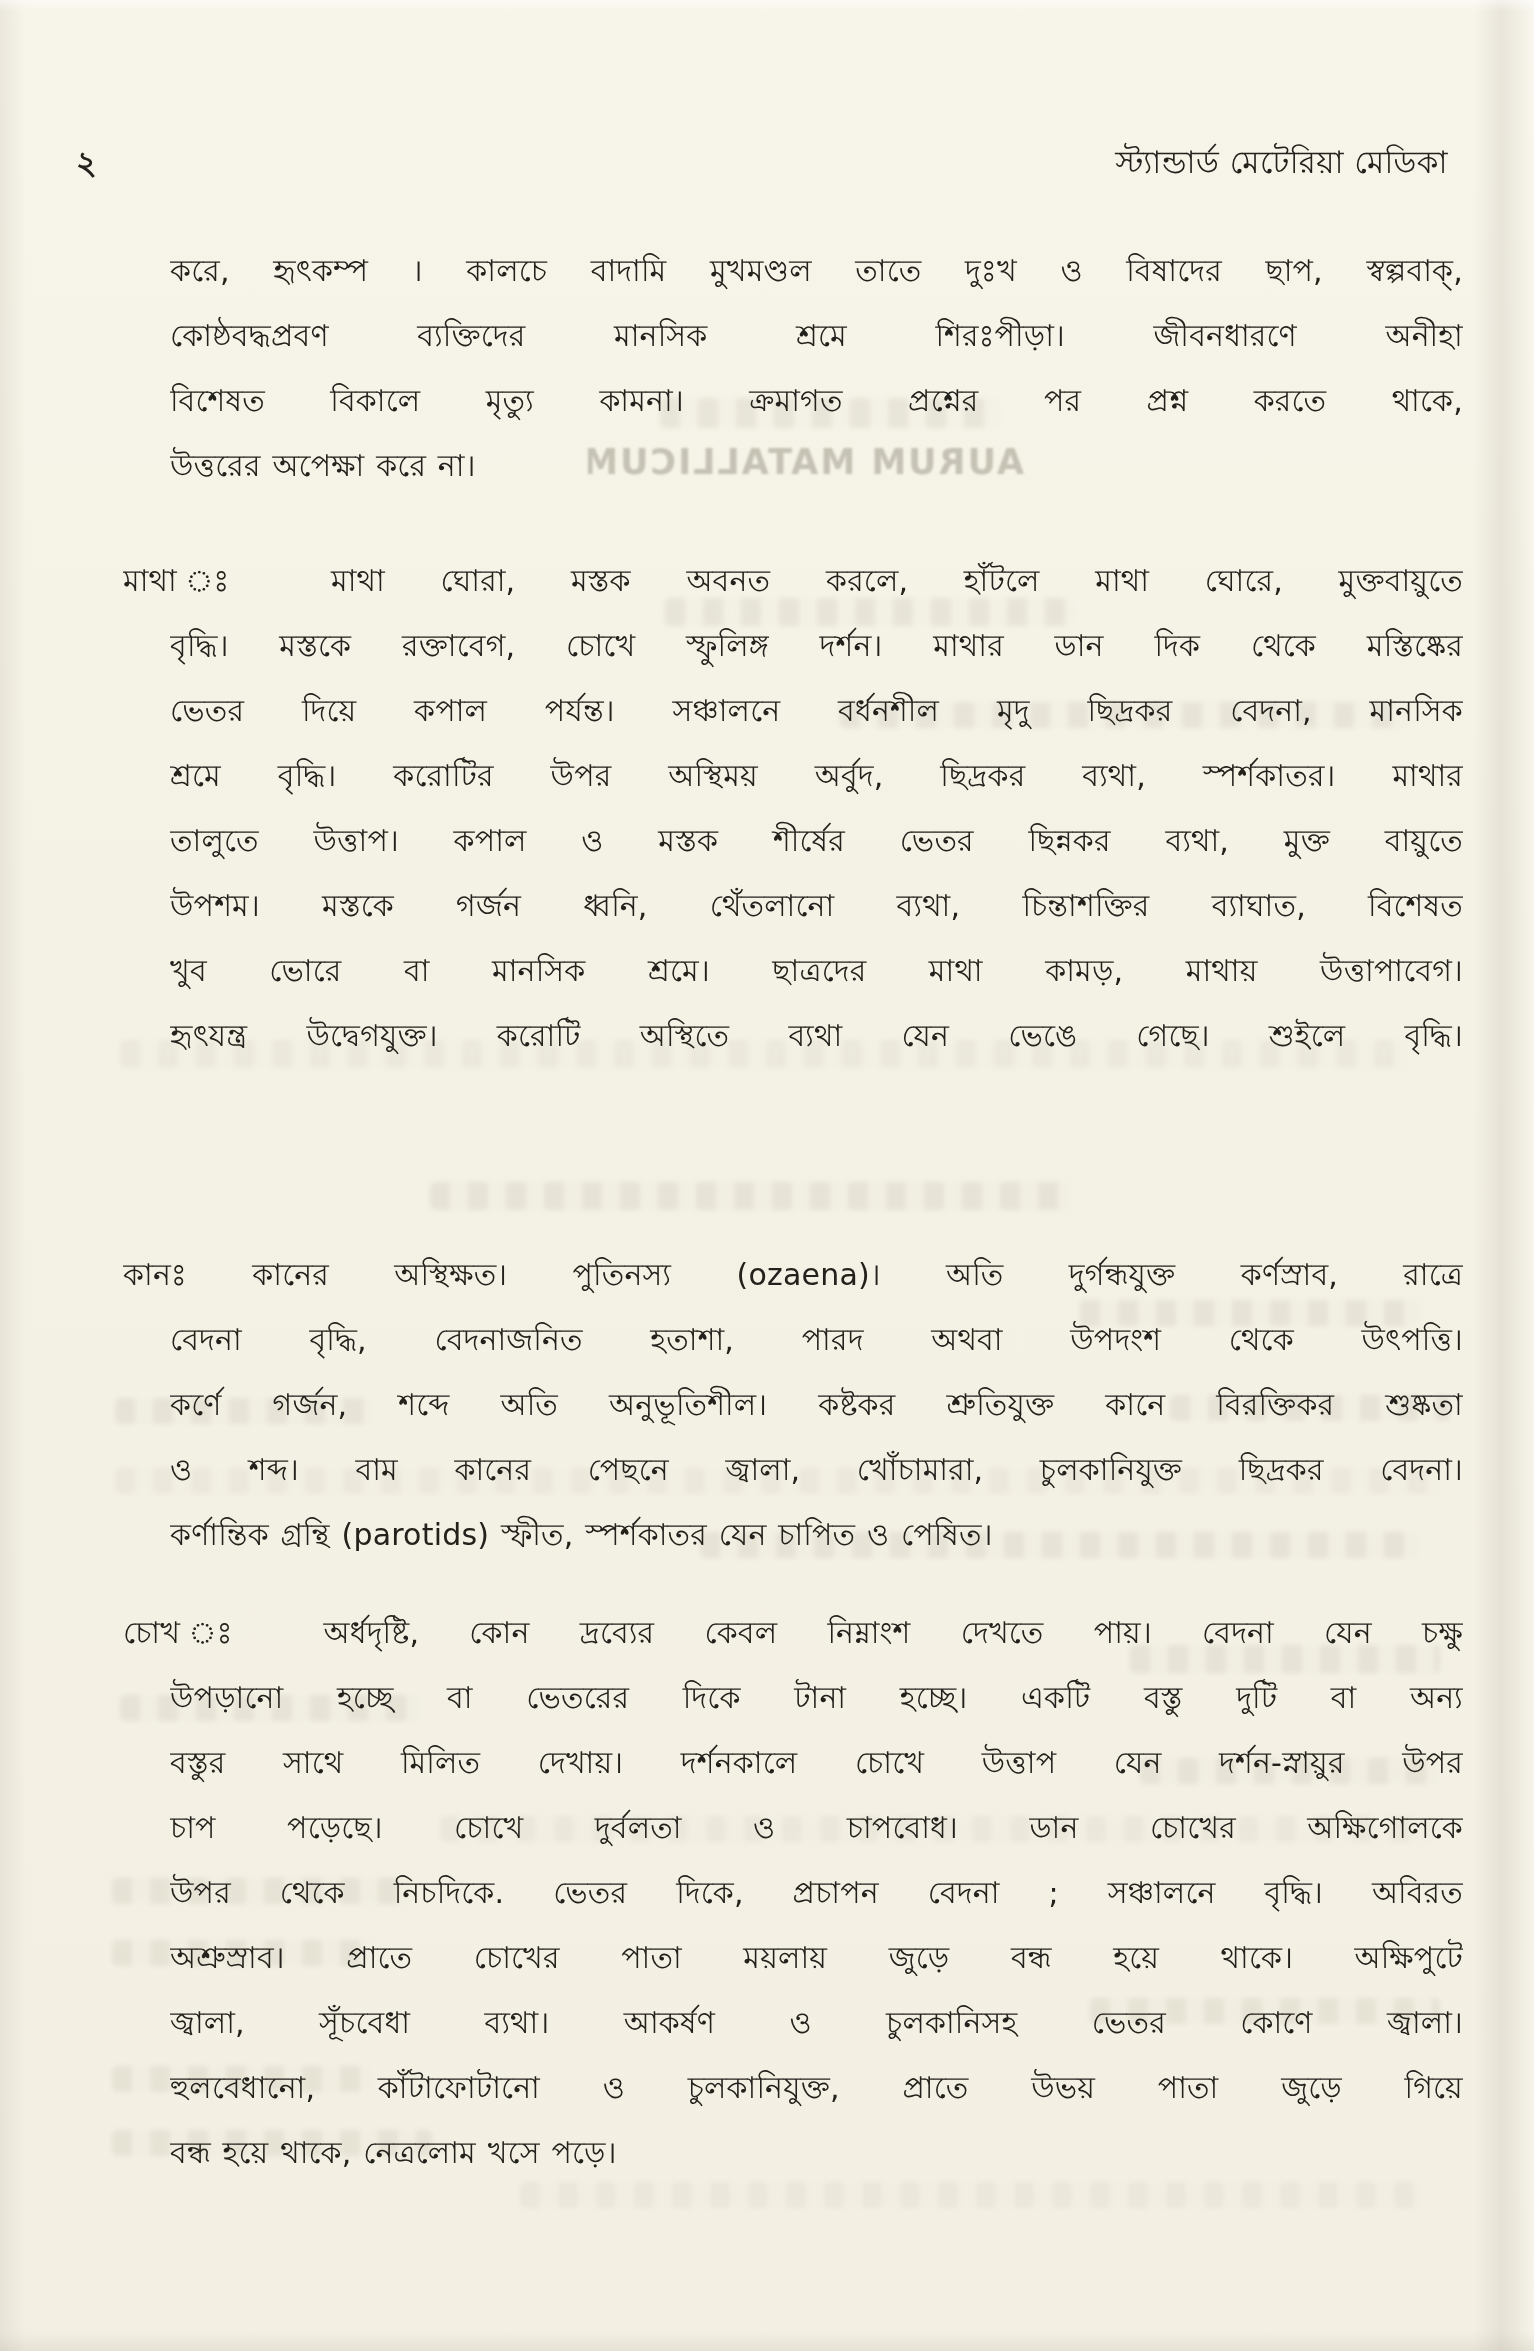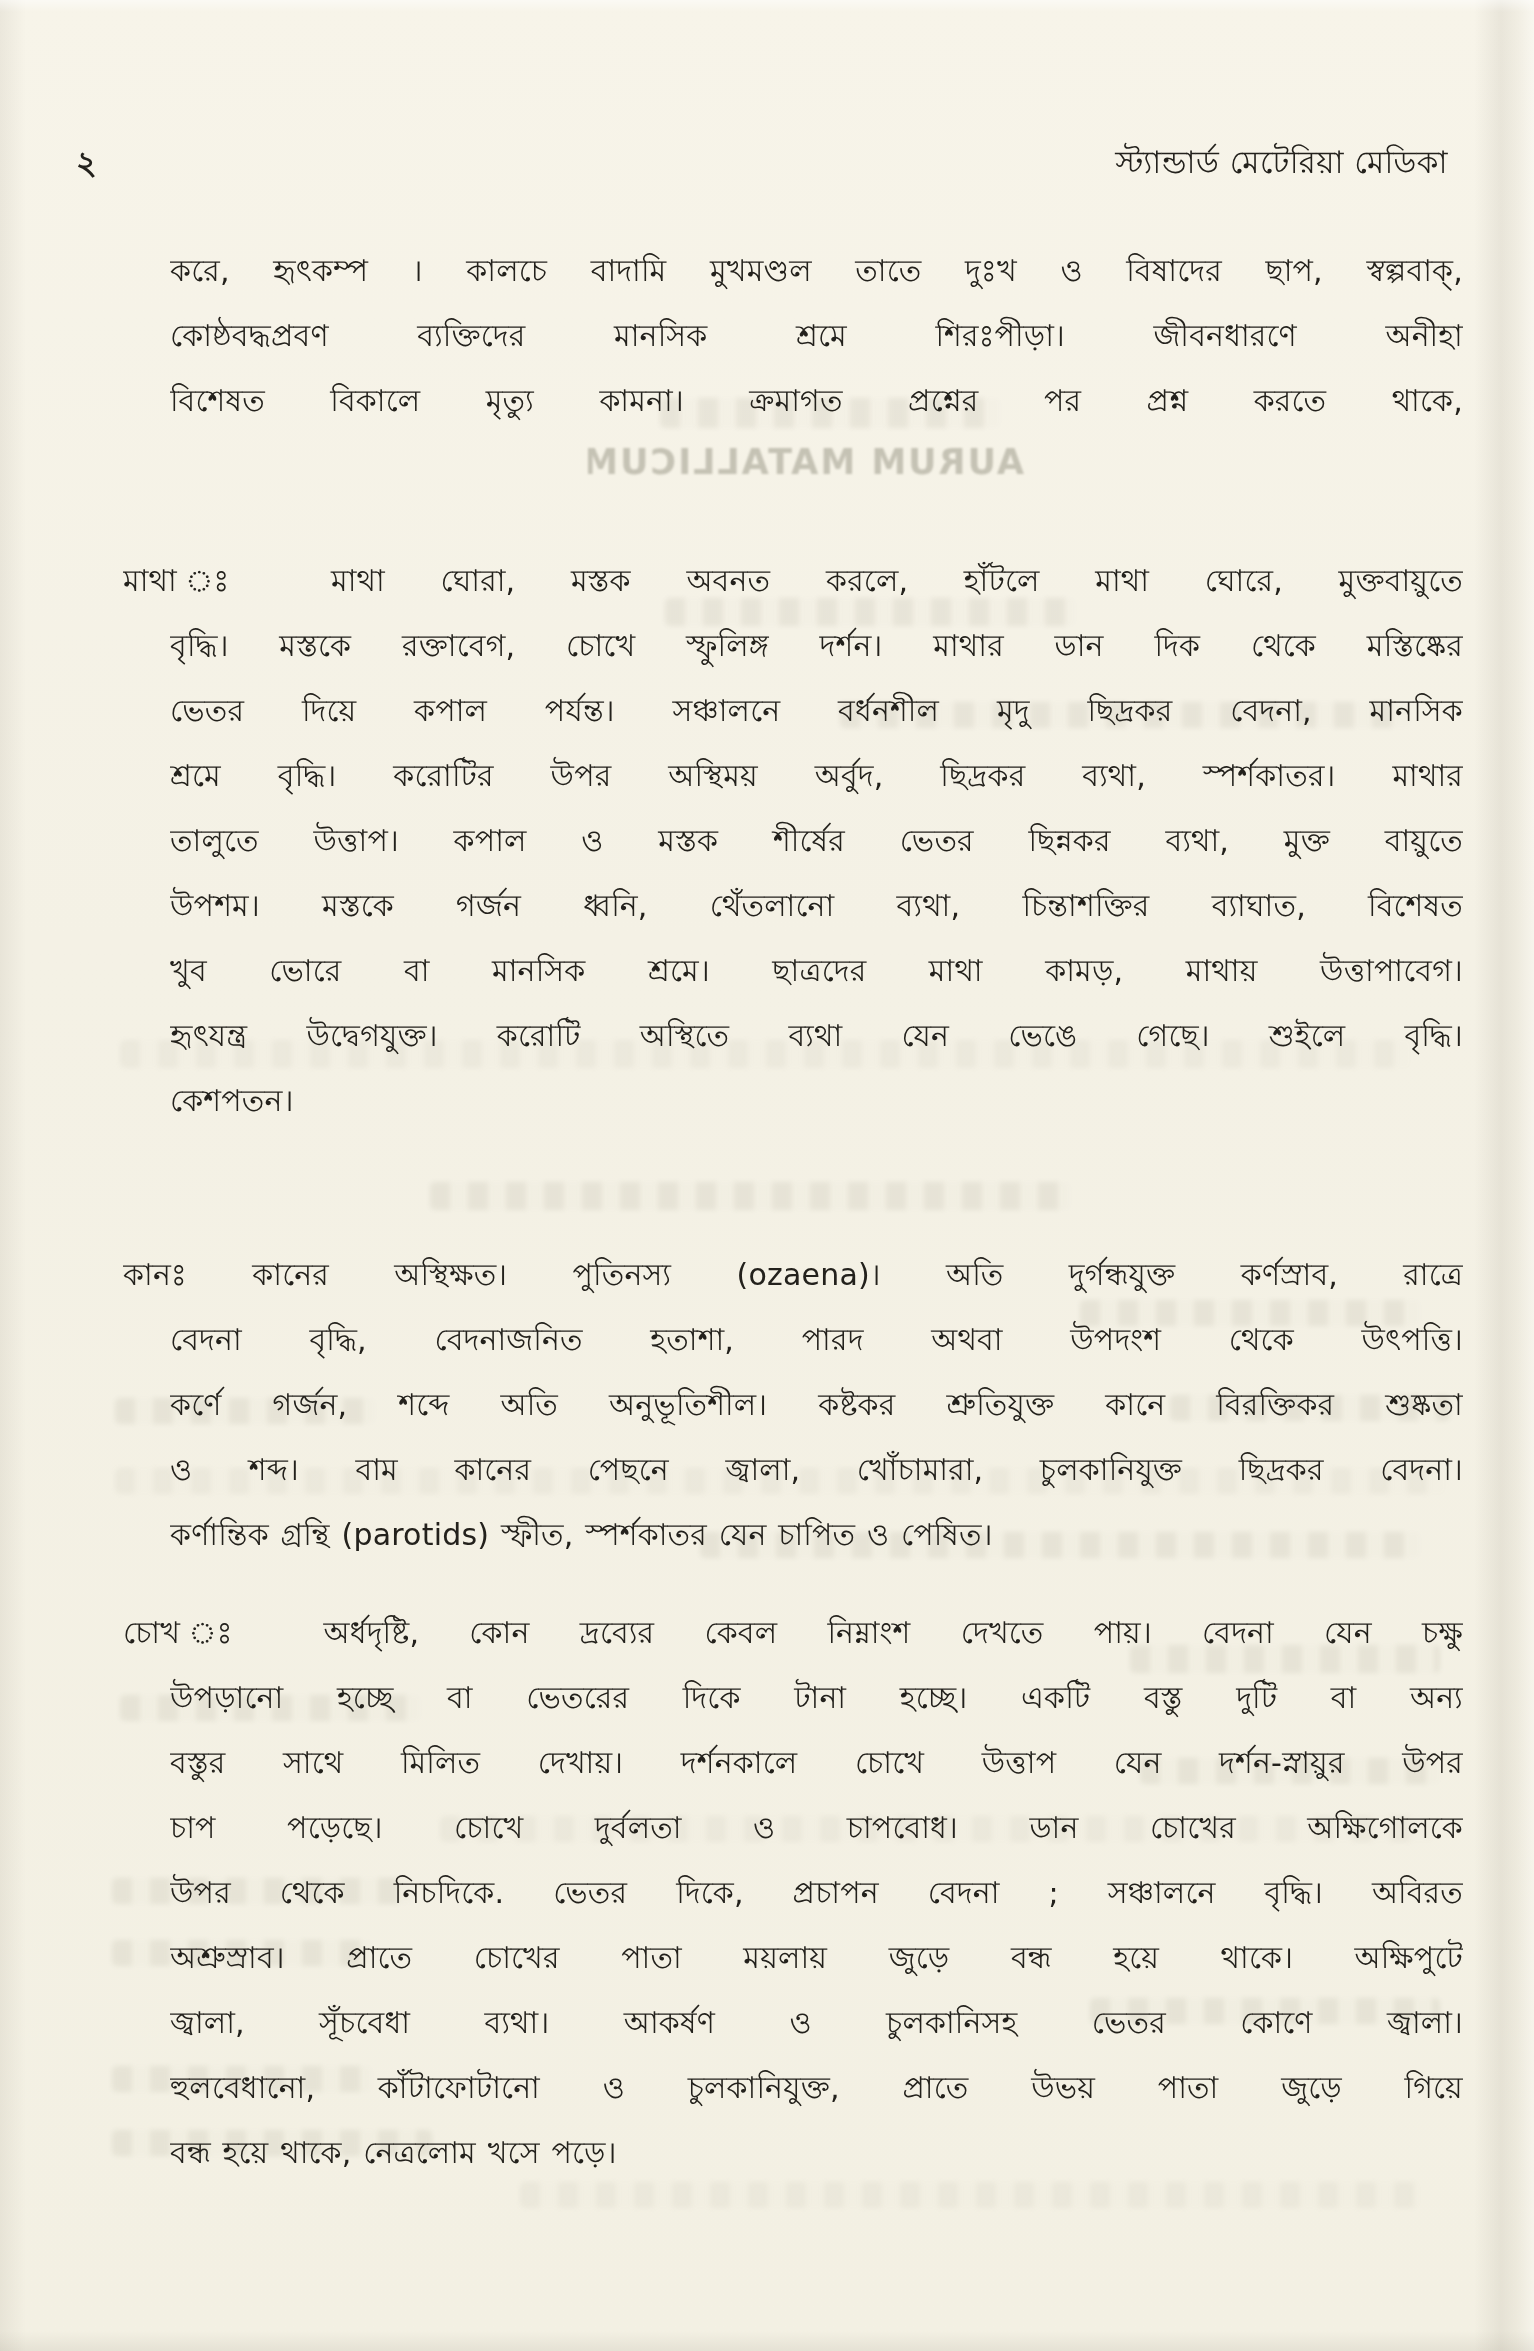--- a/index.html
+++ b/index.html
@@ -94,32 +94,32 @@
   <div class="smudge" style="left:112px;top:1940px;width:260px;height:26px;"></div>
   <div class="smudge" style="left:1090px;top:1998px;width:350px;height:26px;"></div>
   <div class="smudge" style="left:112px;top:2066px;width:260px;height:26px;"></div>
   <div class="smudge" style="left:112px;top:2130px;width:320px;height:26px;"></div>
   <div class="smudge faint" style="left:520px;top:2182px;width:900px;height:26px;"></div>
 
   <section class="para p1">
     <div class="line">করে, হৃৎকম্প । কালচে বাদামি মুখমণ্ডল তাতে দুঃখ ও বিষাদের ছাপ, স্বল্পবাক্,</div>
     <div class="line">কোষ্ঠবদ্ধপ্রবণ ব্যক্তিদের মানসিক শ্রমে শিরঃপীড়া। জীবনধারণে অনীহা</div>
     <div class="line">বিশেষত বিকালে মৃত্যু কামনা। ক্রমাগত প্রশ্নের পর প্রশ্ন করতে থাকে,</div>
+    <div class="line last">উত্তরের অপেক্ষা করে না।</div>
   </section>
 
   <section class="para p2">
     <div class="line hang">মাথা ঃ মাথা ঘোরা, মস্তক অবনত করলে, হাঁটলে মাথা ঘোরে, মুক্তবায়ুতে</div>
     <div class="line">বৃদ্ধি। মস্তকে রক্তাবেগ, চোখে স্ফুলিঙ্গ দর্শন। মাথার ডান দিক থেকে মস্তিষ্কের</div>
     <div class="line">ভেতর দিয়ে কপাল পর্যন্ত। সঞ্চালনে বর্ধনশীল মৃদু ছিদ্রকর বেদনা, মানসিক</div>
     <div class="line">শ্রমে বৃদ্ধি। করোটির উপর অস্থিময় অর্বুদ, ছিদ্রকর ব্যথা, স্পর্শকাতর। মাথার</div>
     <div class="line">তালুতে উত্তাপ। কপাল ও মস্তক শীর্ষের ভেতর ছিন্নকর ব্যথা, মুক্ত বায়ুতে</div>
     <div class="line">উপশম। মস্তকে গর্জন ধ্বনি, থেঁতলানো ব্যথা, চিন্তাশক্তির ব্যাঘাত, বিশেষত</div>
     <div class="line">খুব ভোরে বা মানসিক শ্রমে। ছাত্রদের মাথা কামড়, মাথায় উত্তাপাবেগ।</div>
     <div class="line">হৃৎযন্ত্র উদ্বেগযুক্ত। করোটি অস্থিতে ব্যথা যেন ভেঙে গেছে। শুইলে বৃদ্ধি।</div>
-    <div class="line last">কেশপতন।</div>
   </section>
 
   <section class="para p3">
     <div class="line hang">কানঃ কানের অস্থিক্ষত। পুতিনস্য (ozaena)। অতি দুর্গন্ধযুক্ত কর্ণস্রাব, রাত্রে</div>
     <div class="line">বেদনা বৃদ্ধি, বেদনাজনিত হতাশা, পারদ অথবা উপদংশ থেকে উৎপত্তি।</div>
     <div class="line">কর্ণে গর্জন, শব্দে অতি অনুভূতিশীল। কষ্টকর শ্রুতিযুক্ত কানে বিরক্তিকর শুষ্কতা</div>
     <div class="line">ও শব্দ। বাম কানের পেছনে জ্বালা, খোঁচামারা, চুলকানিযুক্ত ছিদ্রকর বেদনা।</div>
     <div class="line last">কর্ণান্তিক গ্রন্থি (parotids) স্ফীত, স্পর্শকাতর যেন চাপিত ও পেষিত।</div>
   </section>
 

